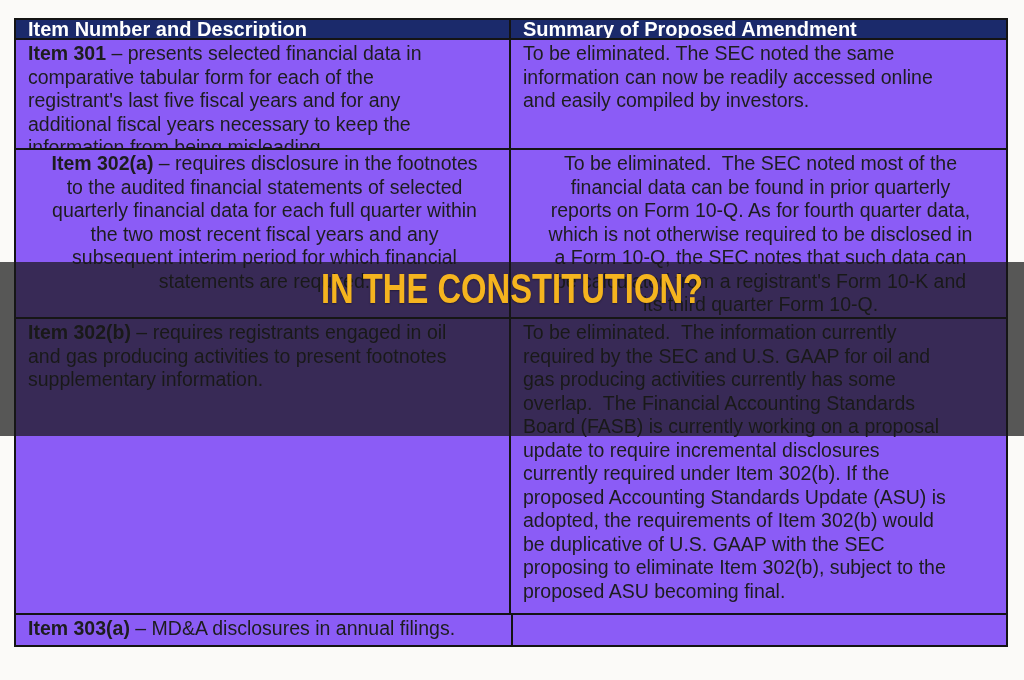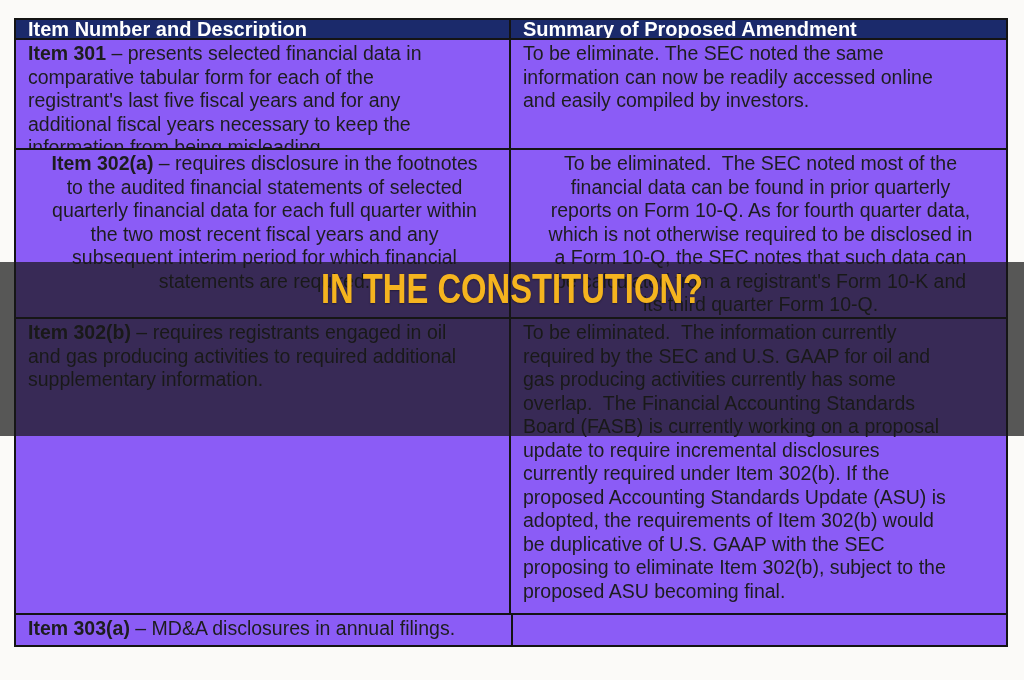--- a/index.html
+++ b/index.html
@@ -88,21 +88,21 @@
       <div class="cell c-left header-cell">Item Number and Description</div>
       <div class="cell c-right header-cell">Summary of Proposed Amendment</div>
     </div>
 
     <div class="t-row r1">
       <div class="cell c-left"><b class="item-no">Item 301</b><span class="cell-text"> – presents selected financial data in
 comparative tabular form for each of the
 registrant's last five fiscal years and for any
 additional fiscal years necessary to keep the
 information from being misleading.</span></div>
-      <div class="cell c-right"><span class="cell-text">To be eliminate. The SEC noted the same
+      <div class="cell c-right"><span class="cell-text">To be eliminated. The SEC noted the same
 information can now be readily accessed online
 and easily compiled by investors.</span></div>
     </div>
 
     <div class="t-row r2">
       <div class="cell c-left"><b class="item-no">Item 302(a)</b><span class="cell-text"> – requires disclosure in the footnotes
 to the audited financial statements of selected
 quarterly financial data for each full quarter within
 the two most recent fiscal years and any
 subsequent interim period for which financial
@@ -111,21 +111,21 @@
 financial data can be found in prior quarterly
 reports on Form 10-Q. As for fourth quarter data,
 which is not otherwise required to be disclosed in
 a Form 10-Q, the SEC notes that such data can
 be calculated from a registrant's Form 10-K and
 its third quarter Form 10-Q.</span></div>
     </div>
 
     <div class="t-row r3">
       <div class="cell c-left"><b class="item-no">Item 302(b)</b><span class="cell-text"> – requires registrants engaged in oil
-and gas producing activities to required additional
+and gas producing activities to present footnotes
 supplementary information.</span></div>
       <div class="cell c-right"><span class="cell-text">To be eliminated.  The information currently
 required by the SEC and U.S. GAAP for oil and
 gas producing activities currently has some
 overlap.  The Financial Accounting Standards
 Board (FASB) is currently working on a proposal
 update to require incremental disclosures
 currently required under Item 302(b). If the
 proposed Accounting Standards Update (ASU) is
 adopted, the requirements of Item 302(b) would

